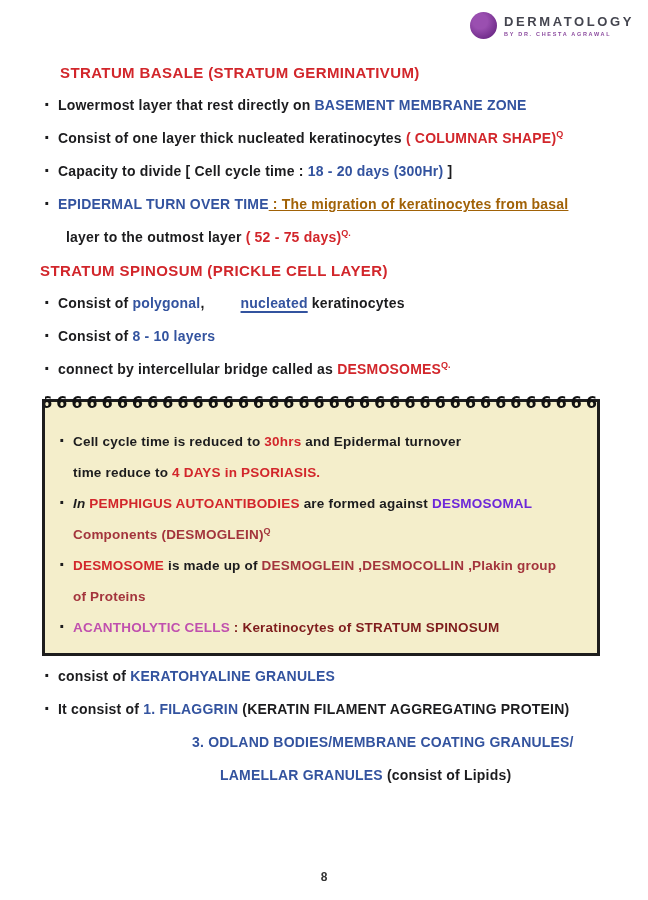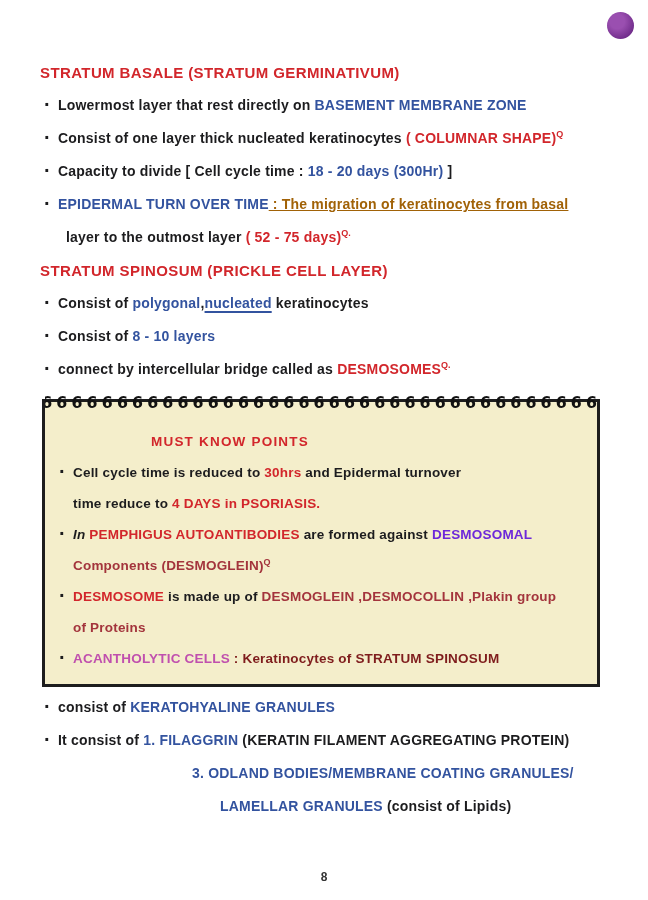--- a/index.html
+++ b/index.html
@@ -45,36 +45,39 @@
   .np-name{font-family:"DejaVu Serif",serif;font-style:italic;font-weight:normal;
            font-size:13.5px;color:#8f8f8f;}
 </style>
 </head>
 <body>
 
 <div class="page">
 
   <div class="brand">
     <span class="brand-circle"></span>
+    <span class="np-text" style="align-items:flex-start;">
+      <span class="brand-title">DERMATOLOGY</span>
+      <span class="brand-subtitle">BY DR. CHESTA AGRAWAL</span>
+    </span>
   </div>
 
   <div class="content">
-      <div class="line heading"><span class="seg" style="color: rgb(210, 38, 43);">STRATUM BASALE (STRATUM GERMINATIVUM)</span></div>
+      <div class="line heading"><span class="seg" style="color: rgb(210, 38, 43); margin-left: 20px;">STRATUM BASALE (STRATUM GERMINATIVUM)</span></div>
       <div class="line bullet"><span class="dot">·</span><span class="seg" style="color: rgb(28, 28, 30);">Lowermost layer that rest directly on </span><span class="seg" style="color: rgb(51, 83, 159);">BASEMENT MEMBRANE ZONE</span></div>
       <div class="line bullet"><span class="dot">·</span><span class="seg" style="color: rgb(28, 28, 30);">Consist of one layer thick nucleated keratinocytes </span><span class="seg" style="color: rgb(210, 38, 43);">( COLUMNAR SHAPE)</span><sup class="seg" style="color: rgb(210, 38, 43);">Q</sup></div>
       <div class="line bullet"><span class="dot">·</span><span class="seg" style="color: rgb(28, 28, 30);">Capacity to divide [ Cell cycle time : </span><span class="seg" style="color: rgb(51, 83, 159);">18 - 20 days (300Hr)</span><span class="seg" style="color: rgb(28, 28, 30);"> ]</span></div>
       <div class="line bullet"><span class="dot">·</span><span class="seg" style="color: rgb(51, 83, 159);">EPIDERMAL TURN OVER TIME</span><span class="seg" style="color: #a16207; text-decoration: underline;"> :  The migration of keratinocytes from basal</span></div>
       <div class="line cont"><span class="seg" style="color: rgb(28, 28, 30);">layer  to the outmost layer </span><span class="seg" style="color: rgb(210, 38, 43);">( 52 - 75 days)</span><sup class="seg" style="color: rgb(210, 38, 43);">Q.</sup></div>
       <div class="line heading"><span class="seg" style="color: rgb(210, 38, 43);">STRATUM  SPINOSUM (PRICKLE CELL LAYER)</span></div>
-      <div class="line bullet"><span class="dot">·</span><span class="seg" style="color: rgb(28, 28, 30);">Consist of </span><span class="seg" style="color: rgb(51, 83, 159);">polygonal</span><span class="seg" style="color: rgb(28, 28, 30);">,</span><span class="seg u" style="color: rgb(51, 83, 159);">nucleated</span><span class="seg" style="color: rgb(28, 28, 30);"> keratinocytes</span></div>
+      <div class="line bullet"><span class="dot">·</span><span class="seg" style="color: rgb(28, 28, 30);">Consist of </span><span class="seg" style="color: rgb(51, 83, 159);">polygonal</span><span class="seg" style="color: rgb(28, 28, 30);">,</span><span class="seg u" style="color: rgb(51, 83, 159); margin-left: 36px;">nucleated</span><span class="seg" style="color: rgb(28, 28, 30);"> keratinocytes</span></div>
       <div class="line bullet"><span class="dot">·</span><span class="seg" style="color: rgb(28, 28, 30);">Consist of </span><span class="seg" style="color: rgb(51, 83, 159);">8 - 10 layers</span></div>
       <div class="line bullet"><span class="dot">·</span><span class="seg" style="color: rgb(28, 28, 30); text-align: center;">connect by intercellular bridge called as </span><span class="seg" style="color: rgb(210, 38, 43);">DESMOSOMES</span><sup class="seg" style="color: rgb(210, 38, 43);">Q.</sup></div>
       <div class="box" style="background: rgb(244, 238, 203); border-color: rgb(29, 29, 29);">
         <div class="coil">99999999999999999999999999999999999999</div>
-        <div class="line box-title" style="color: rgb(210, 38, 43);">MUST KNOW POINTS</div>
         <div class="line bullet-box"><span class="dot">·</span><span class="seg" style="color: rgb(28, 28, 30);">Cell cycle time is reduced to </span><span class="seg" style="color: rgb(210, 38, 43);">30hrs</span><span class="seg" style="color: rgb(28, 28, 30);"> and Epidermal turnover</span></div>
         <div class="line cont-box"><span class="seg" style="color: rgb(28, 28, 30);">time reduce to </span><span class="seg" style="color: rgb(210, 38, 43);">4 DAYS in PSORIASIS.</span></div>
         <div class="line bullet-box"><span class="dot">·</span><span class="seg" style="color: rgb(28, 28, 30); font-style: italic;">In </span><span class="seg" style="color: rgb(210, 38, 43);">PEMPHIGUS AUTOANTIBODIES</span><span class="seg" style="color: rgb(28, 28, 30);"> are formed against </span><span class="seg" style="color: #6d28d9;">DESMOSOMAL</span></div>
         <div class="line cont-box"><span class="seg" style="color: rgb(163, 52, 60);">Components (DESMOGLEIN)</span><sup class="seg" style="color: rgb(163, 52, 60);">Q</sup></div>
         <div class="line bullet-box"><span class="dot">·</span><span class="seg" style="color: rgb(210, 38, 43);">DESMOSOME</span><span class="seg" style="color: rgb(28, 28, 30);"> is made up of </span><span class="seg" style="color: rgb(163, 52, 60);">DESMOGLEIN ,DESMOCOLLIN ,Plakin group</span></div>
         <div class="line cont-box"><span class="seg" style="color: rgb(163, 52, 60);">of Proteins</span></div>
         <div class="line bullet-box"><span class="dot">·</span><span class="seg" style="color: rgb(192, 80, 174);">ACANTHOLYTIC CELLS</span><span class="seg" style="color: #7f1d1d;"> : Keratinocytes of STRATUM SPINOSUM</span></div>
       </div>
       <div class="line bullet"><span class="dot">·</span><span class="seg" style="color: rgb(28, 28, 30);">consist of </span><span class="seg" style="color: rgb(51, 83, 159);">KERATOHYALINE GRANULES</span></div>
       <div class="line bullet"><span class="dot">·</span><span class="seg" style="color: rgb(28, 28, 30);">It consist of   </span><span class="seg" style="color: rgb(51, 83, 159);">1. FILAGGRIN </span><span class="seg" style="color: rgb(28, 28, 30);">(KERATIN FILAMENT AGGREGATING PROTEIN)</span></div>

